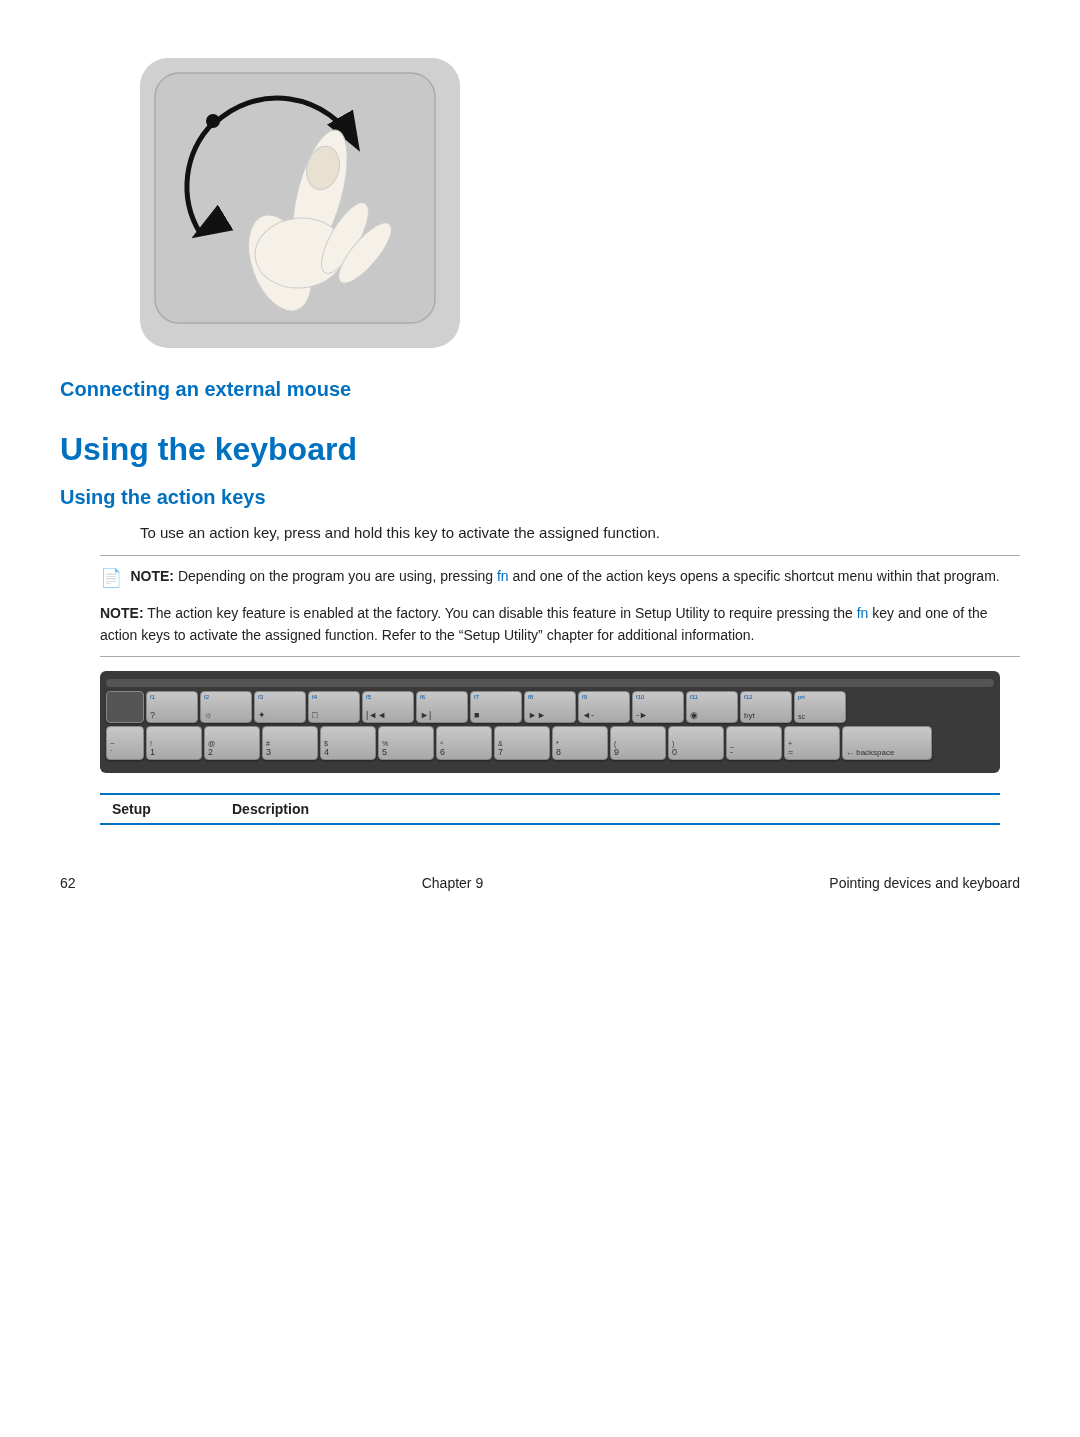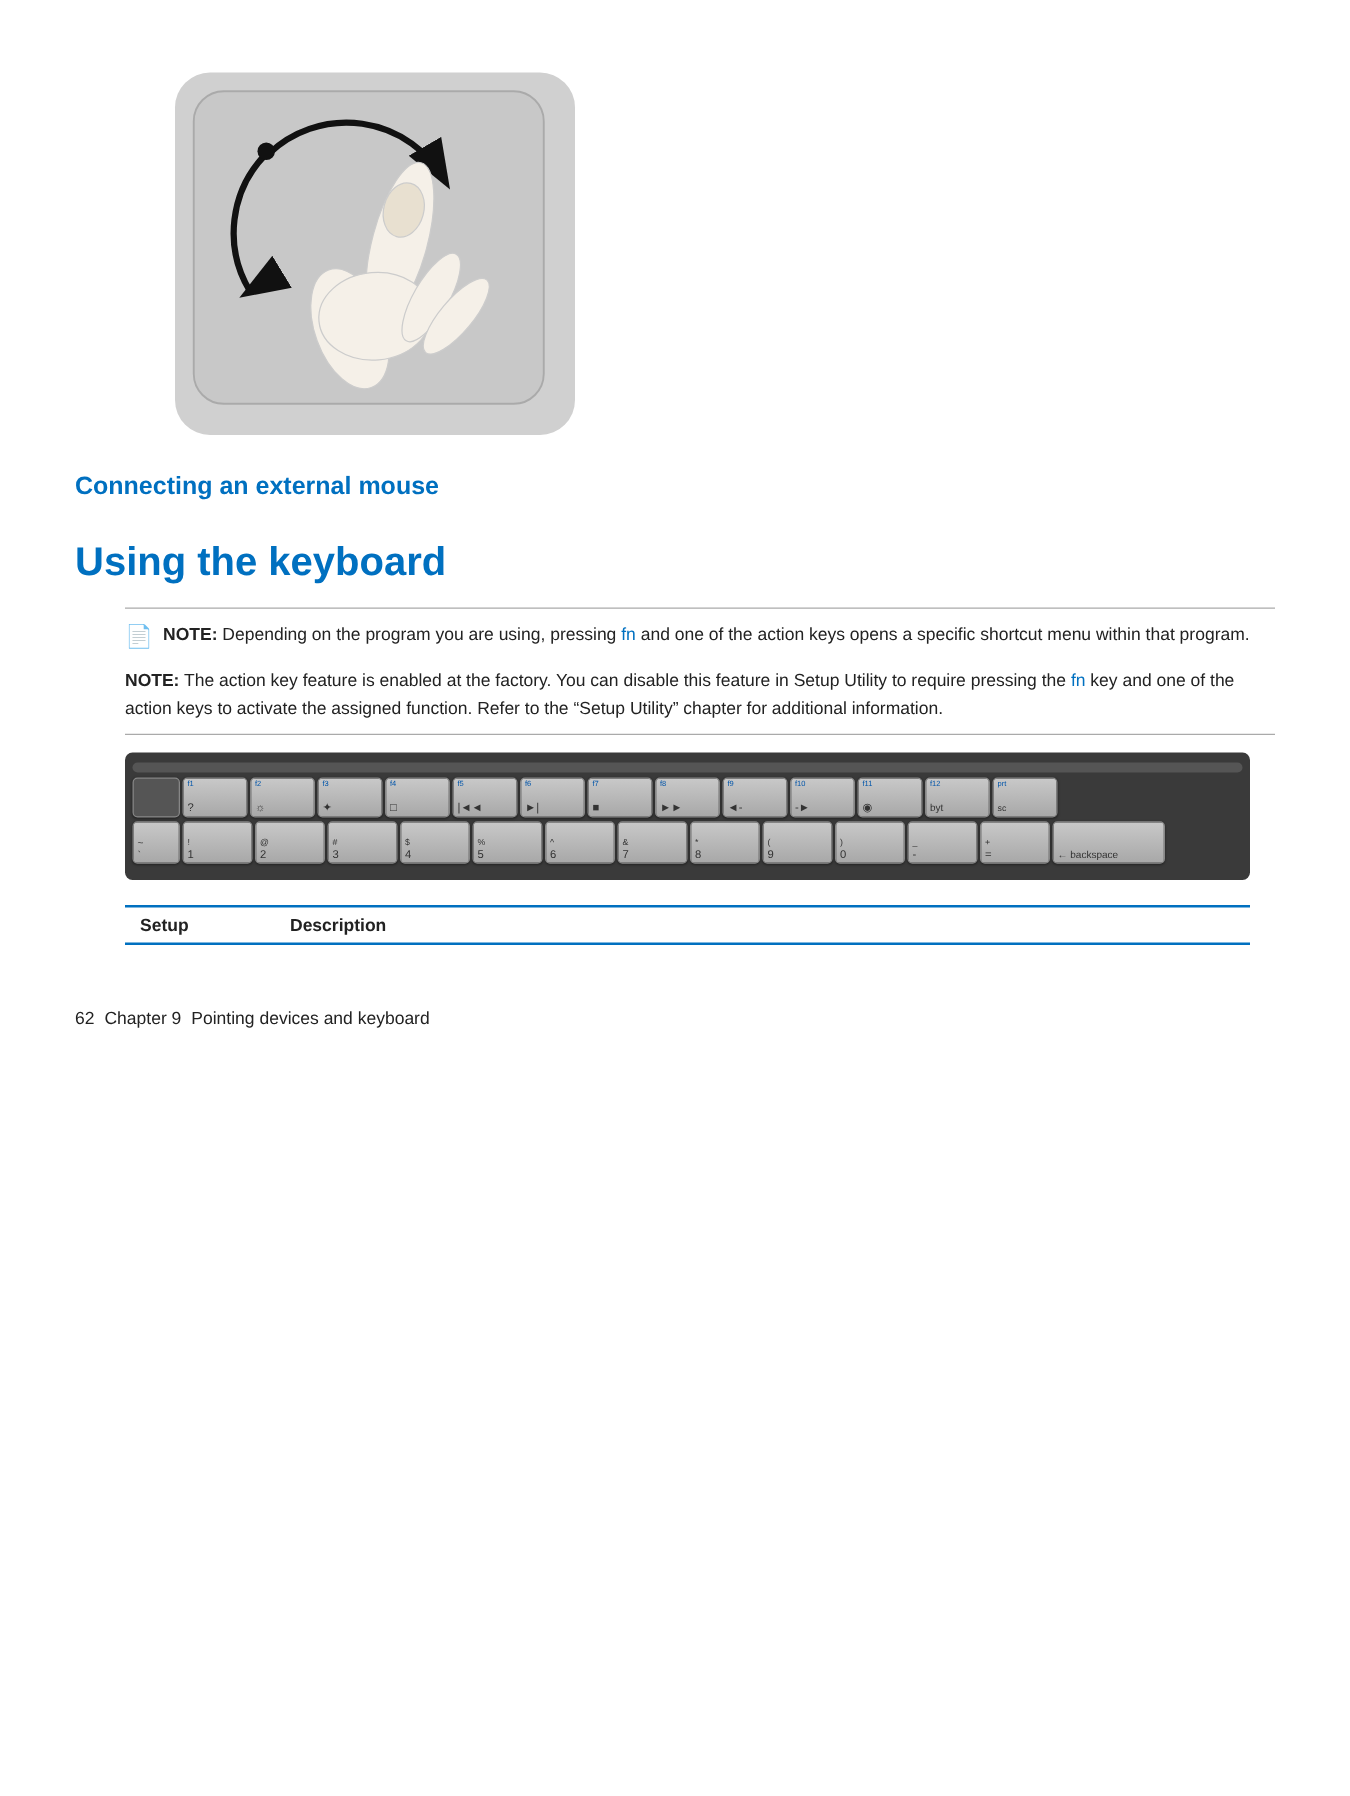--- a/index.html
+++ b/index.html
@@ -205,20 +205,21 @@
       font-size: 14px;
       font-weight: bold;
       color: #222;
     }
 
     .page-number-row {
       display: flex;
       align-items: center;
       gap: 8px;
       margin-top: 50px;
+      justify-content: space-between;
     }
 
     .page-number {
       font-size: 14px;
       color: #222;
     }
   </style>
 </head>
 <body>
 
@@ -260,21 +261,23 @@
   </div>
 </section>
 
 <section class="connecting-section">
   <h2 class="section-heading">Connecting an external mouse</h2>
 </section>
 
 <section class="keyboard-section">
   <h1 class="main-heading">Using the keyboard</h1>
 
-
+  <h2 class="sub-heading">Using the action keys</h2>
+
+  <p class="body-text">To use an action key, press and hold this key to activate the assigned function.</p>
 
   <div class="note-box">
     <span class="note-icon">📄</span>
     <span class="note-text">
       <strong>NOTE:</strong>
       <span>Depending on the program you are using, pressing </span><span class="fn-text">fn</span><span> and one of the action keys opens a specific shortcut menu within that program.</span>
     </span>
   </div>
 
   <div class="note-box-bold">

